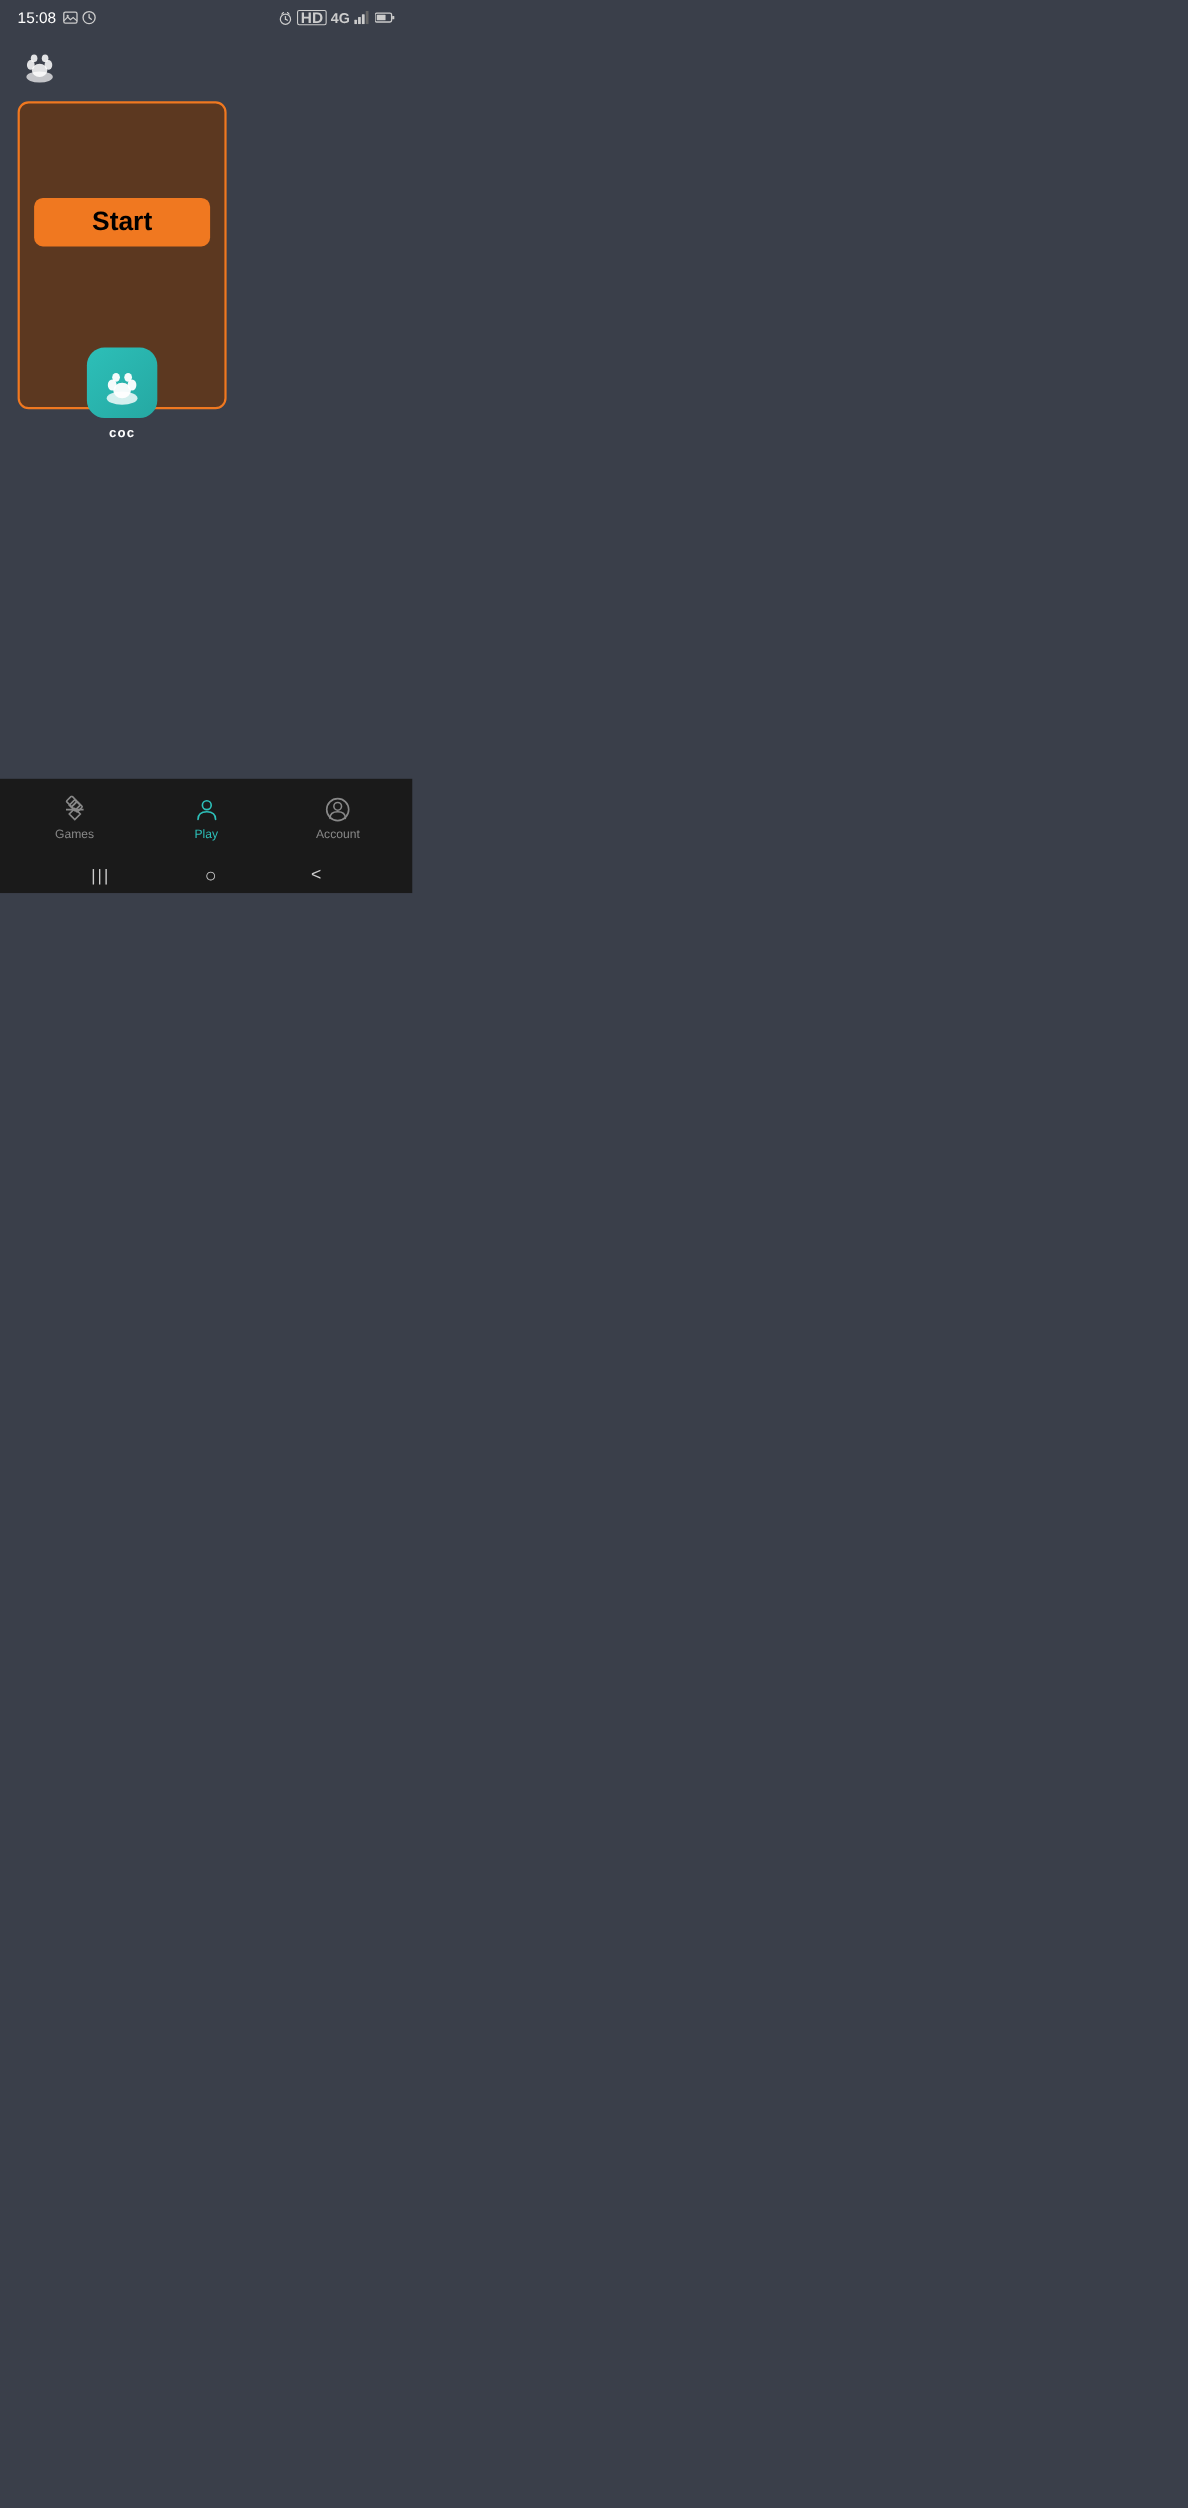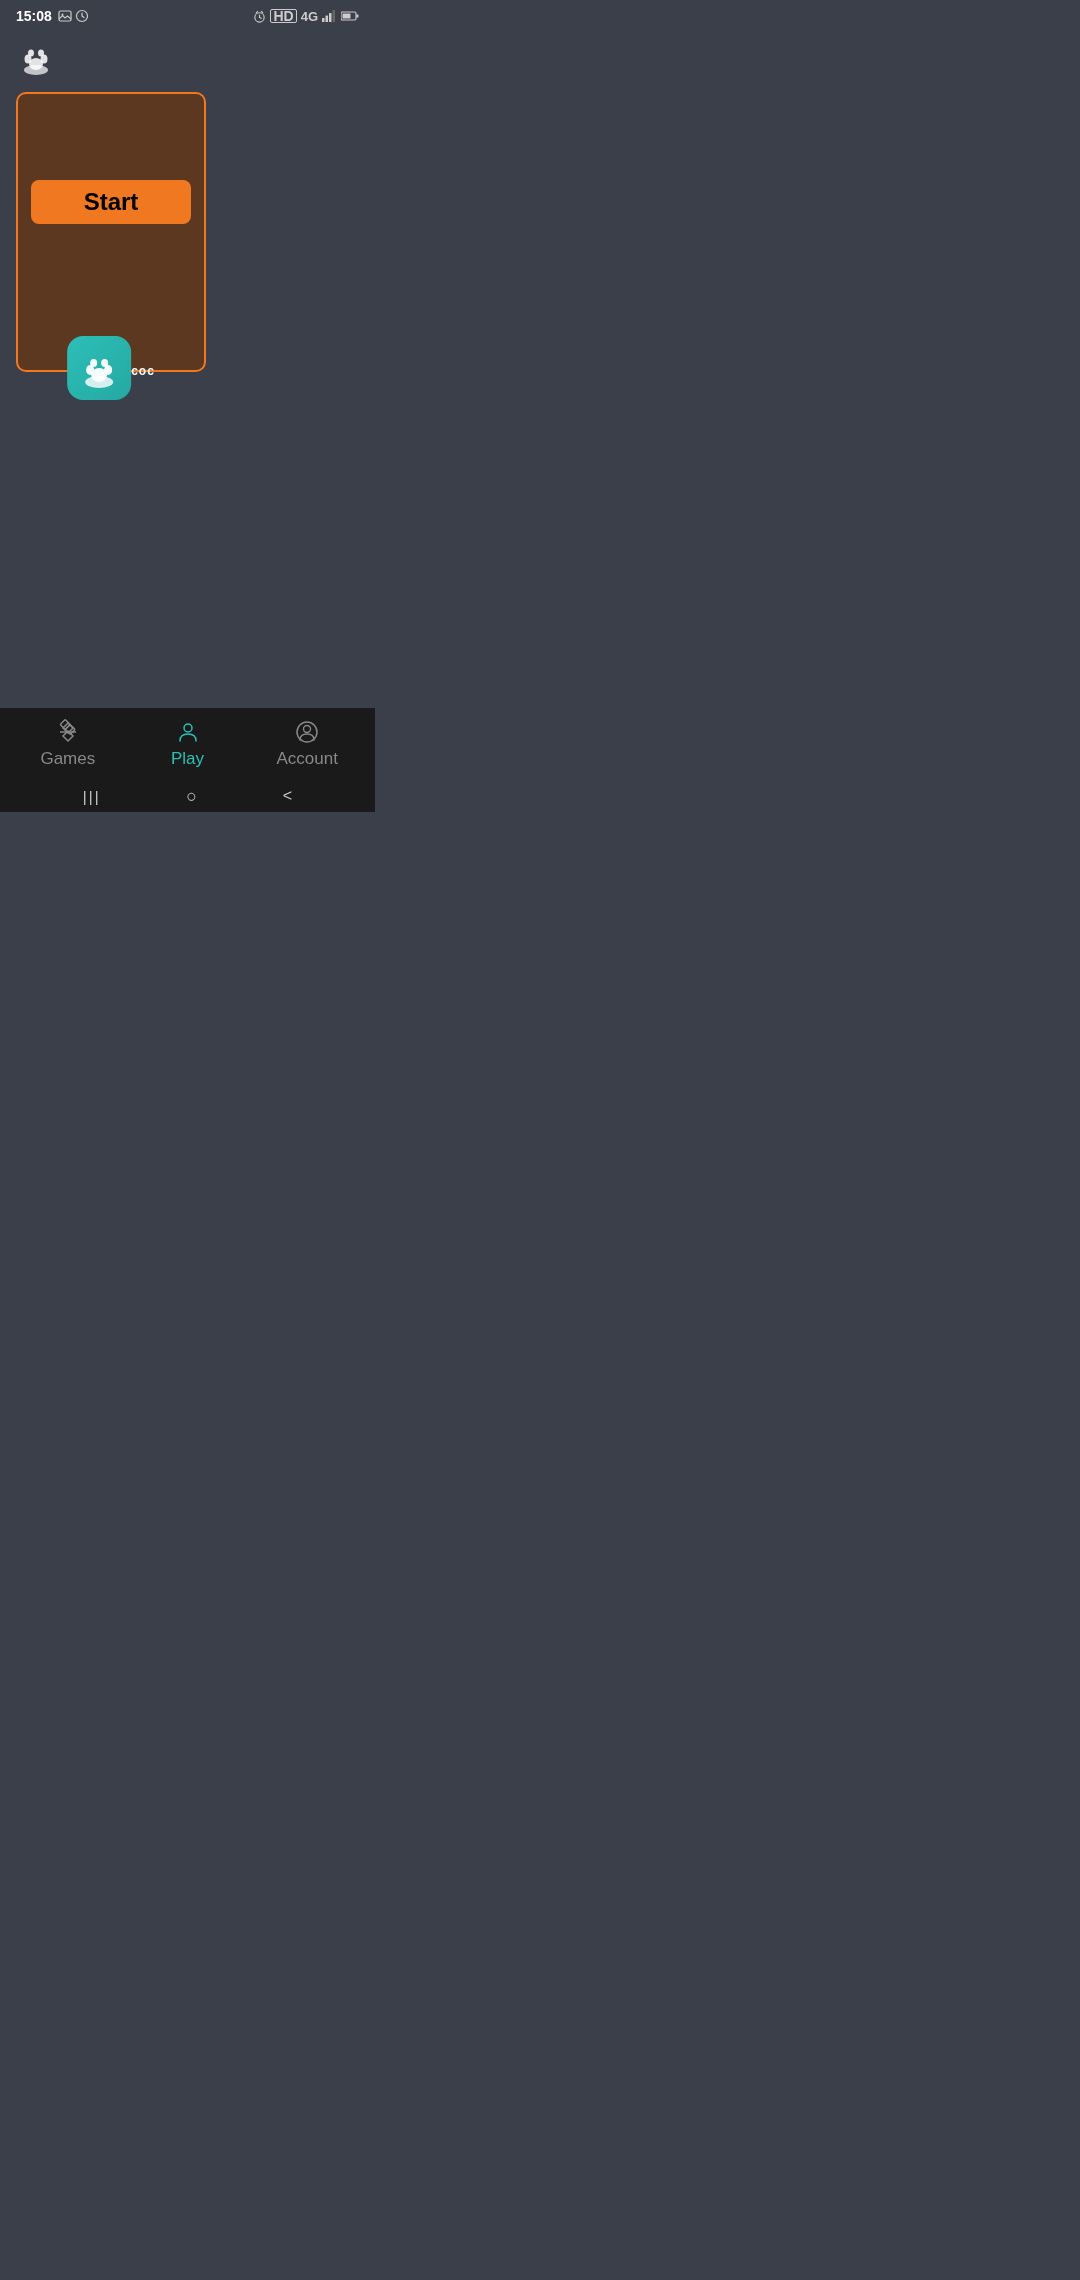--- a/index.html
+++ b/index.html
@@ -27,21 +27,21 @@
 
     .status-left {
       display: flex;
       align-items: center;
       gap: 6px;
     }
 
     .status-time {
       color: #ffffff;
       font-size: 14px;
-      font-weight: 700;
+      font-weight: 400;
     }
 
     .status-icons-left {
       display: flex;
       align-items: center;
       gap: 3px;
     }
 
     .status-right {
       display: flex;
@@ -101,21 +101,21 @@
       margin-bottom: 60px;
     }
 
     
     .app-icon-wrapper {
       position: absolute;
       bottom: -30px;
       left: 50%;
       transform: translateX(-50%);
       display: flex;
-      flex-direction: row;
+      flex-direction: column;
       align-items: center;
       margin-top: 19px;
     }
 
     .app-icon {
       width: 64px;
       height: 64px;
       background: linear-gradient(135deg, #2dbfb8, #25a8a2);
       border-radius: 16px;
       display: flex;
@@ -152,21 +152,21 @@
 
     .nav-icon {
       width: 26px;
       height: 26px;
       display: flex;
       align-items: center;
       justify-content: center;
     }
 
     .nav-label {
-      font-size: 17px;
+      font-size: 11px;
       color: #888888;
     }
 
     .nav-label.active {
       color: #2dbfb8;
       text-align: right;
     }
 
     .nav-icon.active svg path,
     .nav-icon.active svg circle,

